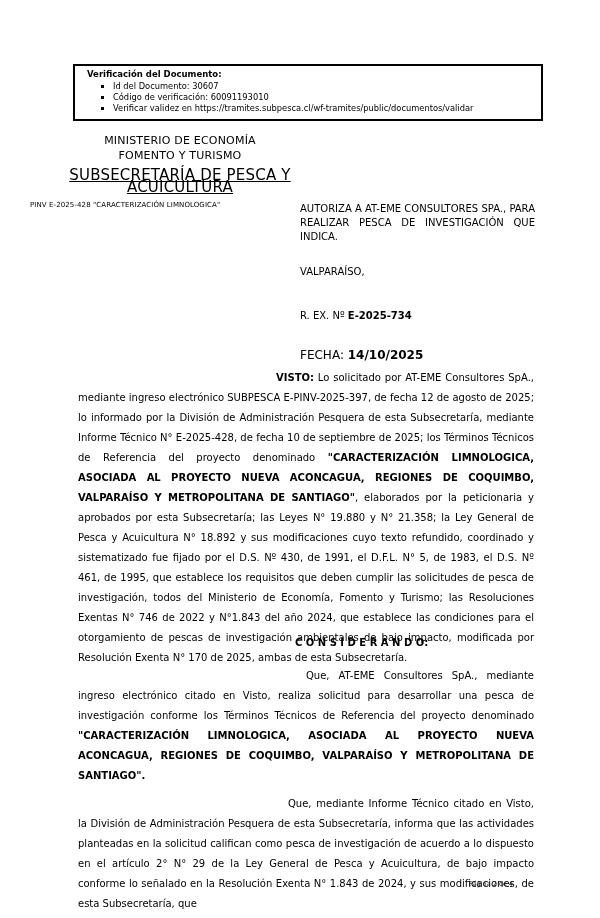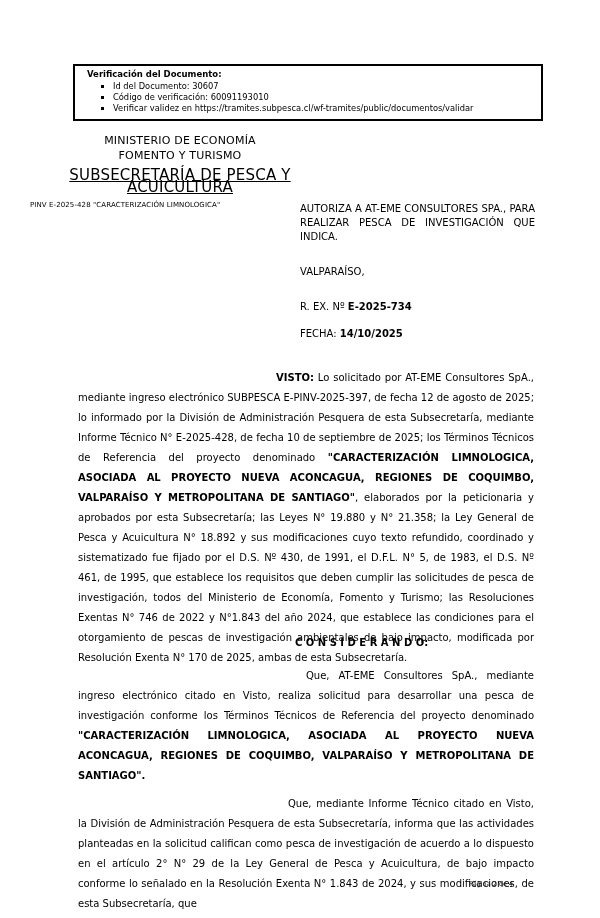--- a/index.html
+++ b/index.html
@@ -75,27 +75,27 @@
     line-height: 14px;
     text-align: justify;
   }
   .city-line {
     position: absolute;
     left: 300px; top: 266px;
     font-size: 10px;
   }
   .res-line {
     position: absolute;
-    left: 300px; top: 301px;
+    left: 300px; top: 310px;
     font-size: 10px;
   }
   .date-line {
     position: absolute;
-    left: 300px; top: 328px;
-    font-size: 10px;
+    left: 300px; top: 348px;
+    font-size: 12px;
   }
   .b { font-weight: bold; }
 
   
   .body-par {
     position: absolute;
     left: 78px;
     width: 456px;
     font-size: 10px;
     line-height: 20px;

